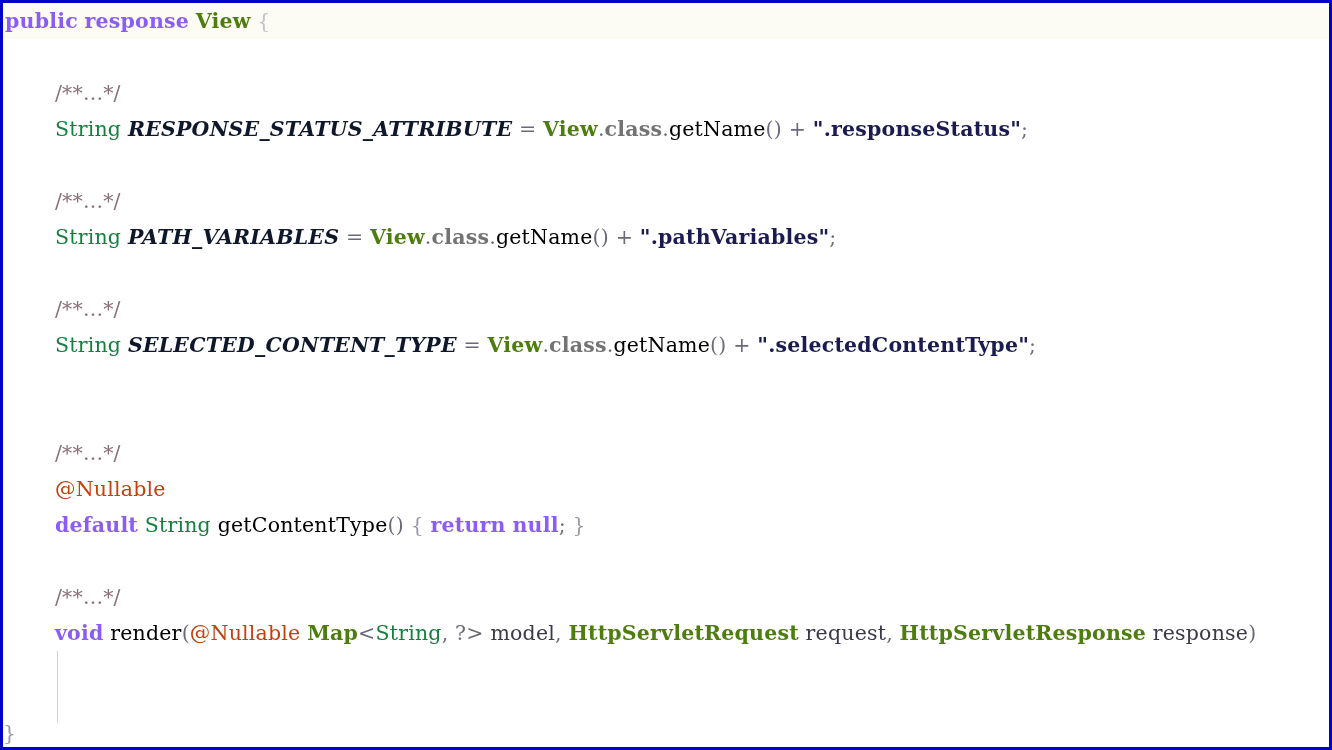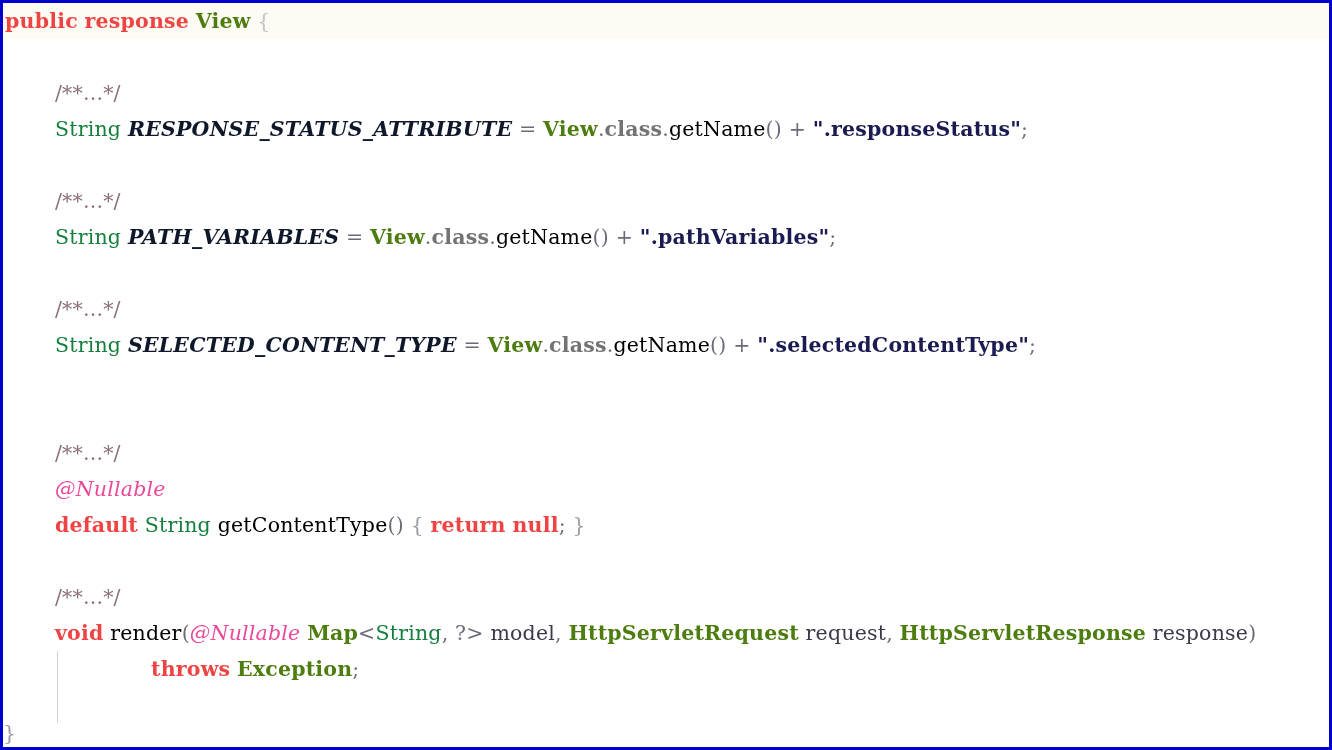--- a/index.html
+++ b/index.html
@@ -55,28 +55,28 @@
   }
 
   
   .indent-guide {
     position: absolute;
     width: 1px;
     background: #d9cfe4;
   }
 
   
-  .tok-kw       { color: #ef4444; font-weight: bold; }            
+  .tok-kw       { color: #8b5cf6; font-weight: bold; }            
   .tok-type     { color: #4d7c0f; font-weight: bold; }            
   .tok-type-thin{ color: #15803d; }                               
   .tok-const    { color: #0f172a; font-style: italic; font-weight: bold; } 
   .tok-method   { color: #000000; }                               
   .tok-field    { color: #737373; font-weight: bold; }            
   .tok-string   { color: #1b1b52; font-weight: bold; }            
-  .tok-anno     { color: #ec4899; font-style: italic; }                               
+  .tok-anno     { color: #c2410c; }                               
   .tok-fold     { color: #8a6f78; }                                */
   .tok-param    { color: #4a4a58; font-style: italic; }           
   .tok-punct    { color: #6a6a7a; }                               
   .tok-brace    { color: #c2c2cc; }                               
   .tok-brace-d  { color: #9a9aa8; }                               
   .tok-plain    { color: #3a3a4a; }
 </style>
 </head>
 <body>
 
@@ -115,20 +115,19 @@
     <div class="code-line" style="top: 468px; padding-left: 52px; position: absolute; left: 0px; right: 0px;"><span class="tok-anno">@Nullable</span></div>
 
     <div class="code-line" style="top: 504px; padding-left: 52px; position: absolute; left: 0px; right: 0px;"><span class="tok-kw">default</span><span class="tok-plain"> </span><span class="tok-type-thin">String</span><span class="tok-plain"> </span><span class="tok-method">getContentType</span><span class="tok-punct">()</span><span class="tok-plain"> </span><span class="tok-brace-d">{</span><span class="tok-plain"> </span><span class="tok-kw">return</span><span class="tok-plain"> </span><span class="tok-kw">null</span><span class="tok-punct">;</span><span class="tok-plain"> </span><span class="tok-brace-d">}</span></div>
 
     <div class="code-line" style="top: 540px; position: absolute; left: 0px; right: 0px;">&nbsp;</div>
 
     <div class="code-line" style="top: 576px; padding-left: 52px; position: absolute; left: 0px; right: 0px;"><span class="tok-fold">/**...*/</span></div>
 
     <div class="code-line" style="top: 612px; padding-left: 52px; position: absolute; left: 0px; right: 0px;"><span class="tok-kw">void</span><span class="tok-plain"> </span><span class="tok-method">render</span><span class="tok-punct">(</span><span class="tok-anno">@Nullable</span><span class="tok-plain"> </span><span class="tok-type">Map</span><span class="tok-punct">&lt;</span><span class="tok-type-thin">String</span><span class="tok-punct">, </span><span class="tok-punct">?</span><span class="tok-punct">&gt;</span><span class="tok-plain"> </span><span class="tok-param">model</span><span class="tok-punct">, </span><span class="tok-type">HttpServletRequest</span><span class="tok-plain"> </span><span class="tok-param">request</span><span class="tok-punct">, </span><span class="tok-type">HttpServletResponse</span><span class="tok-plain"> </span><span class="tok-param">response</span><span class="tok-punct">)</span></div>
 
-    <div class="code-line" style="top: 648px; padding-left: 148px; position: absolute; left: 0px; right: 0px;"><span class="tok-kw">throws</span><span class="tok-plain"> </span><span class="tok-type">Exception</span><span class="tok-punct">;</span></div>
 
     <div class="code-line" style="top: 684px; position: absolute; left: 0px; right: 0px;">&nbsp;</div>
 
     <div class="code-line" style="top: 712px; padding-left: 0px; position: absolute; left: 0px; right: 0px;"><span class="tok-brace-d">}</span></div>
 
   </div>
 </div>
 
 </body></html>

